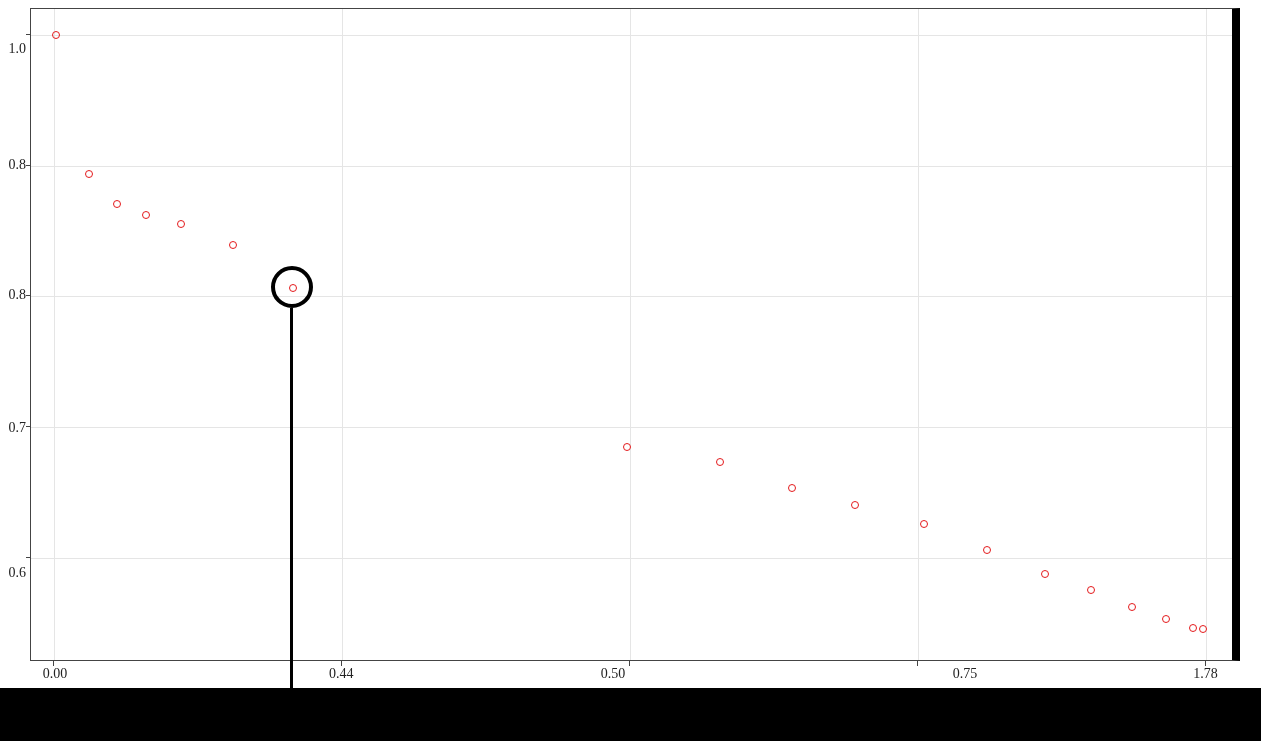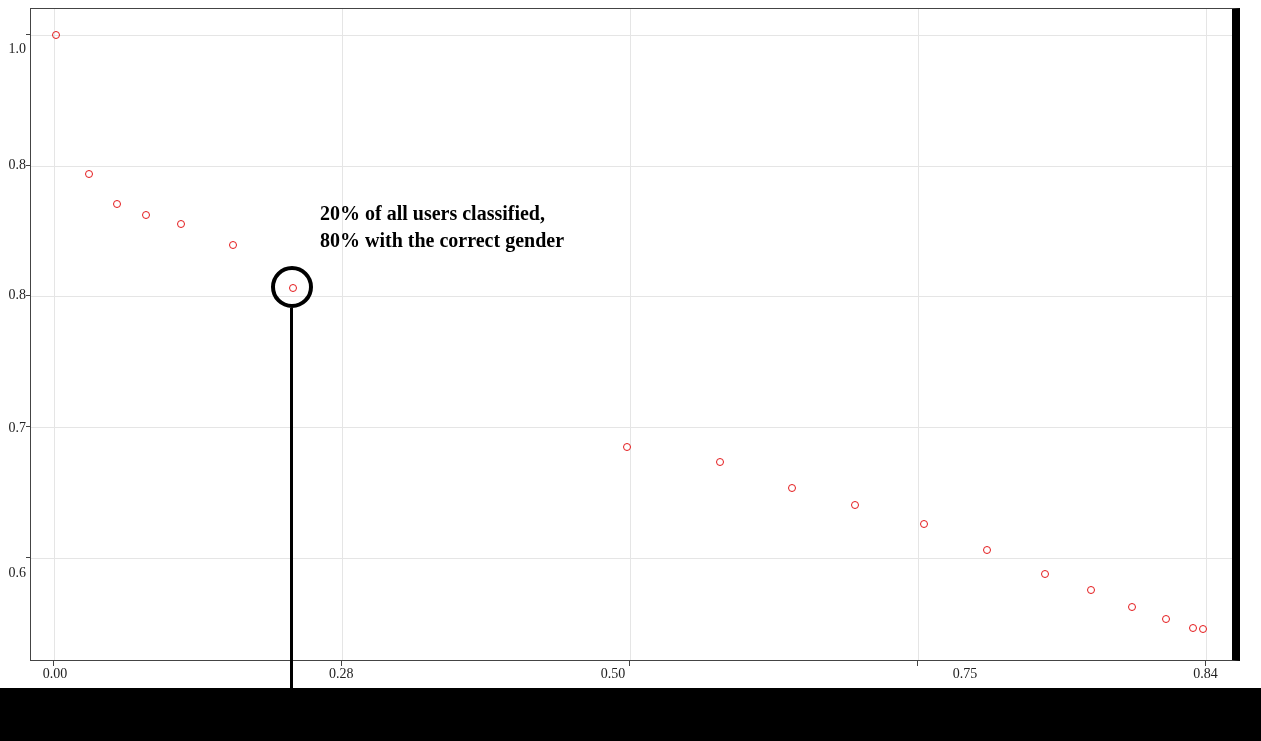--- a/index.html
+++ b/index.html
@@ -146,37 +146,33 @@
       <div class="point" style="left: 956.476px; top: 540.684px;"></div>
       <div class="point" style="left: 1014.1px; top: 565.498px;"></div>
       <div class="point" style="left: 1060.19px; top: 581.17px;"></div>
       <div class="point" style="left: 1100.52px; top: 598.148px;"></div>
       <div class="point" style="left: 1135.1px; top: 609.902px;"></div>
       <div class="point" style="left: 1161.6px; top: 619.044px;"></div>
       <div class="point" style="left: 1171.97px; top: 620.35px;"></div>
     </div>
 
 
-  <div class="annotation-text" style="left:320px; top:200px;">
-    <span>20% of all users classified,</span><br>
-    <span>80% with the correct gender</span>
-  </div>
 
   <div class="black-strip"></div>
 
 <div class="tick-mark-x" style="left: 53.0476px;"></div>
     <div class="tick-label-x" style="left: 51px; padding-left: 8px;">0.00</div>
     <div class="tick-mark-x" style="left: 341.143px;"></div>
-    <div class="tick-label-x" style="left: 341.143px;">0.28</div>
+    <div class="tick-label-x" style="left: 341.143px;">0.44</div>
     <div class="tick-mark-x" style="left: 629.238px;"></div>
     <div class="tick-label-x" style="left: 613px; text-align: center;">0.50</div>
     <div class="tick-mark-x" style="left: 917.333px;"></div>
     <div class="tick-label-x" style="left: 965px;">0.75</div>
     <div class="tick-mark-x" style="left: 1205.43px;"></div>
-    <div class="tick-label-x" style="left: 1205.43px;">0.84</div>
+    <div class="tick-label-x" style="left: 1205.43px;">1.78</div>
     <div class="tick-mark-y" style="top: 556.52px;"></div>
     <div class="tick-label-y" style="top: 556.52px; margin-top: 16px;">0.6</div>
     <div class="tick-mark-y" style="top: 425.92px;"></div>
     <div class="tick-label-y" style="top: 428px;">0.7</div>
     <div class="tick-mark-y" style="top: 295.32px;"></div>
     <div class="tick-label-y" style="top: 295.32px; text-align: right;">0.8</div>
     <div class="tick-mark-y" style="top: 164.72px;"></div>
     <div class="tick-label-y" style="top: 164.72px;">0.8</div>
     <div class="tick-mark-y" style="top: 34.12px;"></div>
     <div class="tick-label-y" style="top: 49px;">1.0</div>

